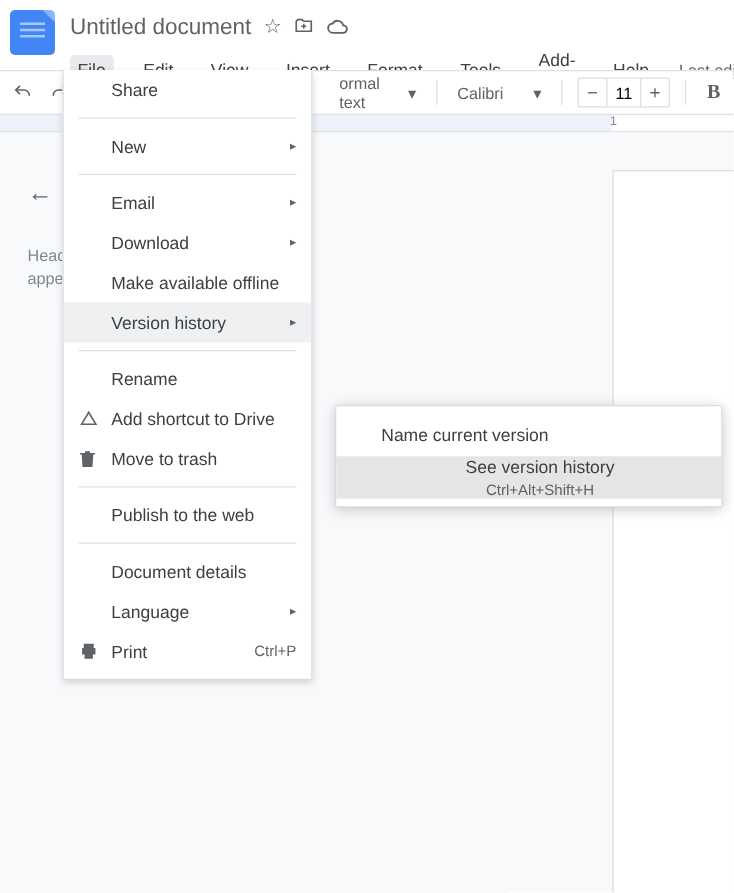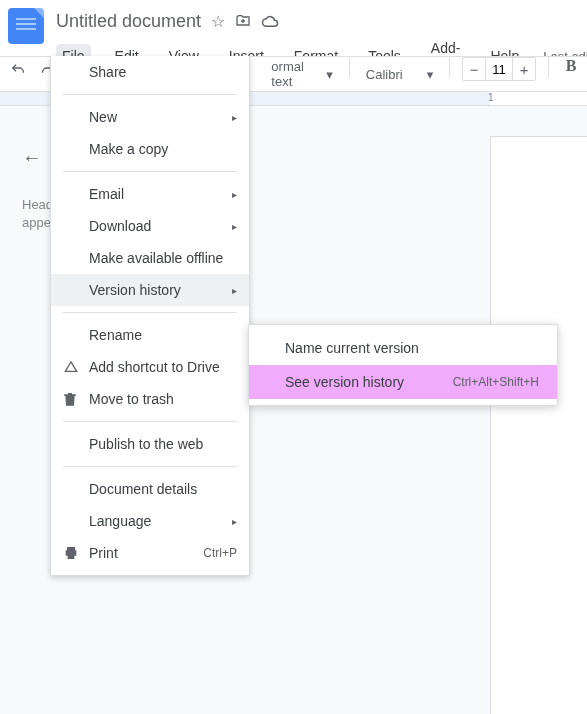--- a/index.html
+++ b/index.html
@@ -72,20 +72,21 @@
     font-size:13px;
     padding-right:0;
     white-space:nowrap;
   }
   
   .toolbar{
     height:36px;
     border-top:1px solid #e0e0e0;
     border-bottom:1px solid #e0e0e0;
     display:flex;
+    align-items:center;
     padding:0 6px;
     color:#5f6368;
     font-size:13px;
     gap:6px;
     position:relative;
     background:#fff;
   }
   .tb-btn{ width:26px; height:26px; display:flex; align-items:center; justify-content:center; cursor:pointer; border-radius:4px;}
   .tb-gap{ flex:0 0 196px; } 
   .tb-select{ display:flex; align-items:center; gap:4px; cursor:pointer; padding:0 4px;}
@@ -164,36 +165,36 @@
   .dd-label{ flex:1; }
   .dd-shortcut{ color:#5f6368; font-size:12px;}
   .dd-arrow{ color:#5f6368; font-size:10px; margin-left:4px;}
   .dd-divider{
     height:1px; background:#e0e0e0;
     margin:6px 12px;
   }
   
   .submenu{
     position:absolute;
-    left:248px; top:324px;
+    left:268px; top:324px;
     width:310px;
     background:#fff;
     border:1px solid #dadce0;
     border-radius:2px;
     box-shadow:0 2px 10px rgba(0,0,0,.2);
     z-index:11;
     padding:6px 0;
   }
   .sub-item{
     display:flex; align-items:center;
     height:34px;
     padding:0 18px 0 36px;
     font-size:14px; color:#3c4043; cursor:pointer;
   }
-  .sub-item.highlight{ background:#f0abfc;}
+  .sub-item.highlight{ background:#e5e5e5;flex-direction:column;}
   .sub-label{ flex:1;}
   .sub-shortcut{ color:#5f6368; font-size:12px;text-align:right;}
   svg{ display:block;}
 </style>
 </head>
 <body>
 
 <div class="header">
   <div class="doc-icon"></div>
   <div class="title-area">
@@ -277,24 +278,20 @@
   <div class="dd-item">
     <span class="dd-icon"></span>
       <span class="dd-label">Share</span>
   </div>
   <div class="dd-divider"></div>
   <div class="dd-item">
     <span class="dd-icon"></span>
       <span class="dd-label">New</span>
     <span class="dd-arrow">▸</span>
   </div>
-  <div class="dd-item">
-    <span class="dd-icon"></span>
-      <span class="dd-label">Make a copy</span>
-  </div>
   <div class="dd-divider"></div>
   <div class="dd-item">
     <span class="dd-icon"></span>
       <span class="dd-label">Email</span>
     <span class="dd-arrow">▸</span>
   </div>
   <div class="dd-item">
     <span class="dd-icon"></span>
       <span class="dd-label">Download</span>
     <span class="dd-arrow">▸</span>

